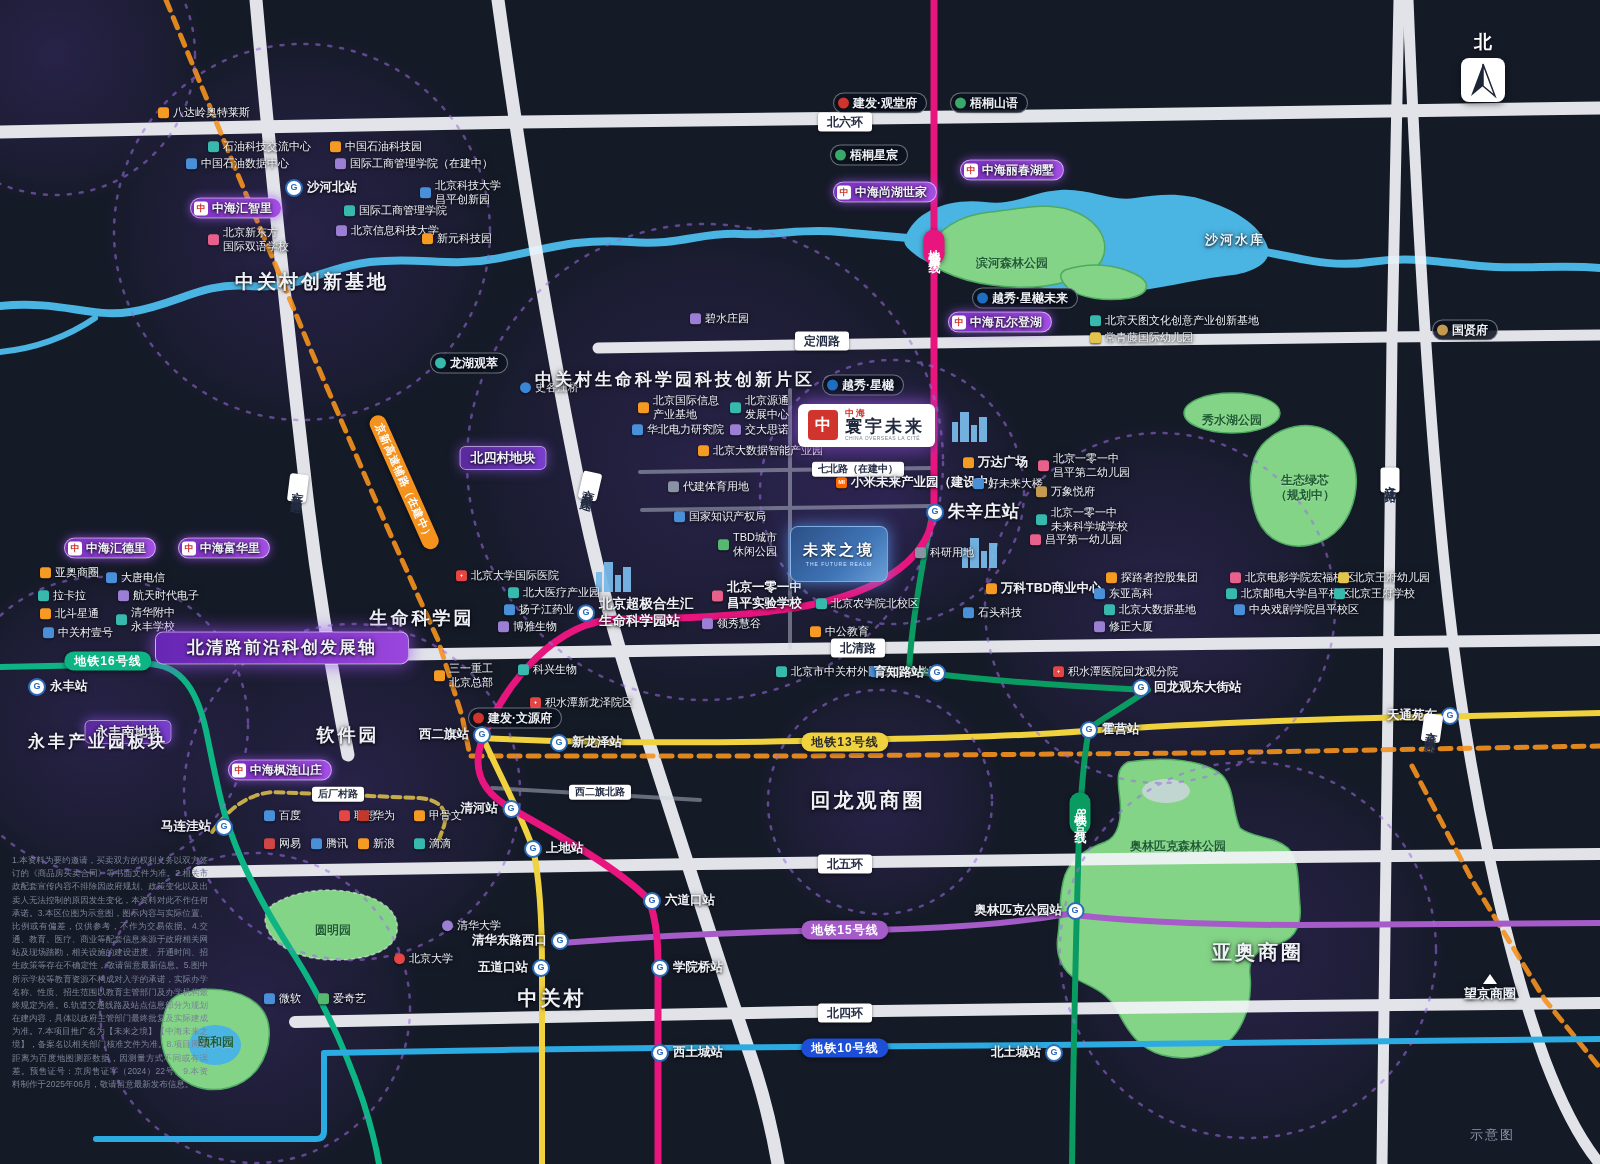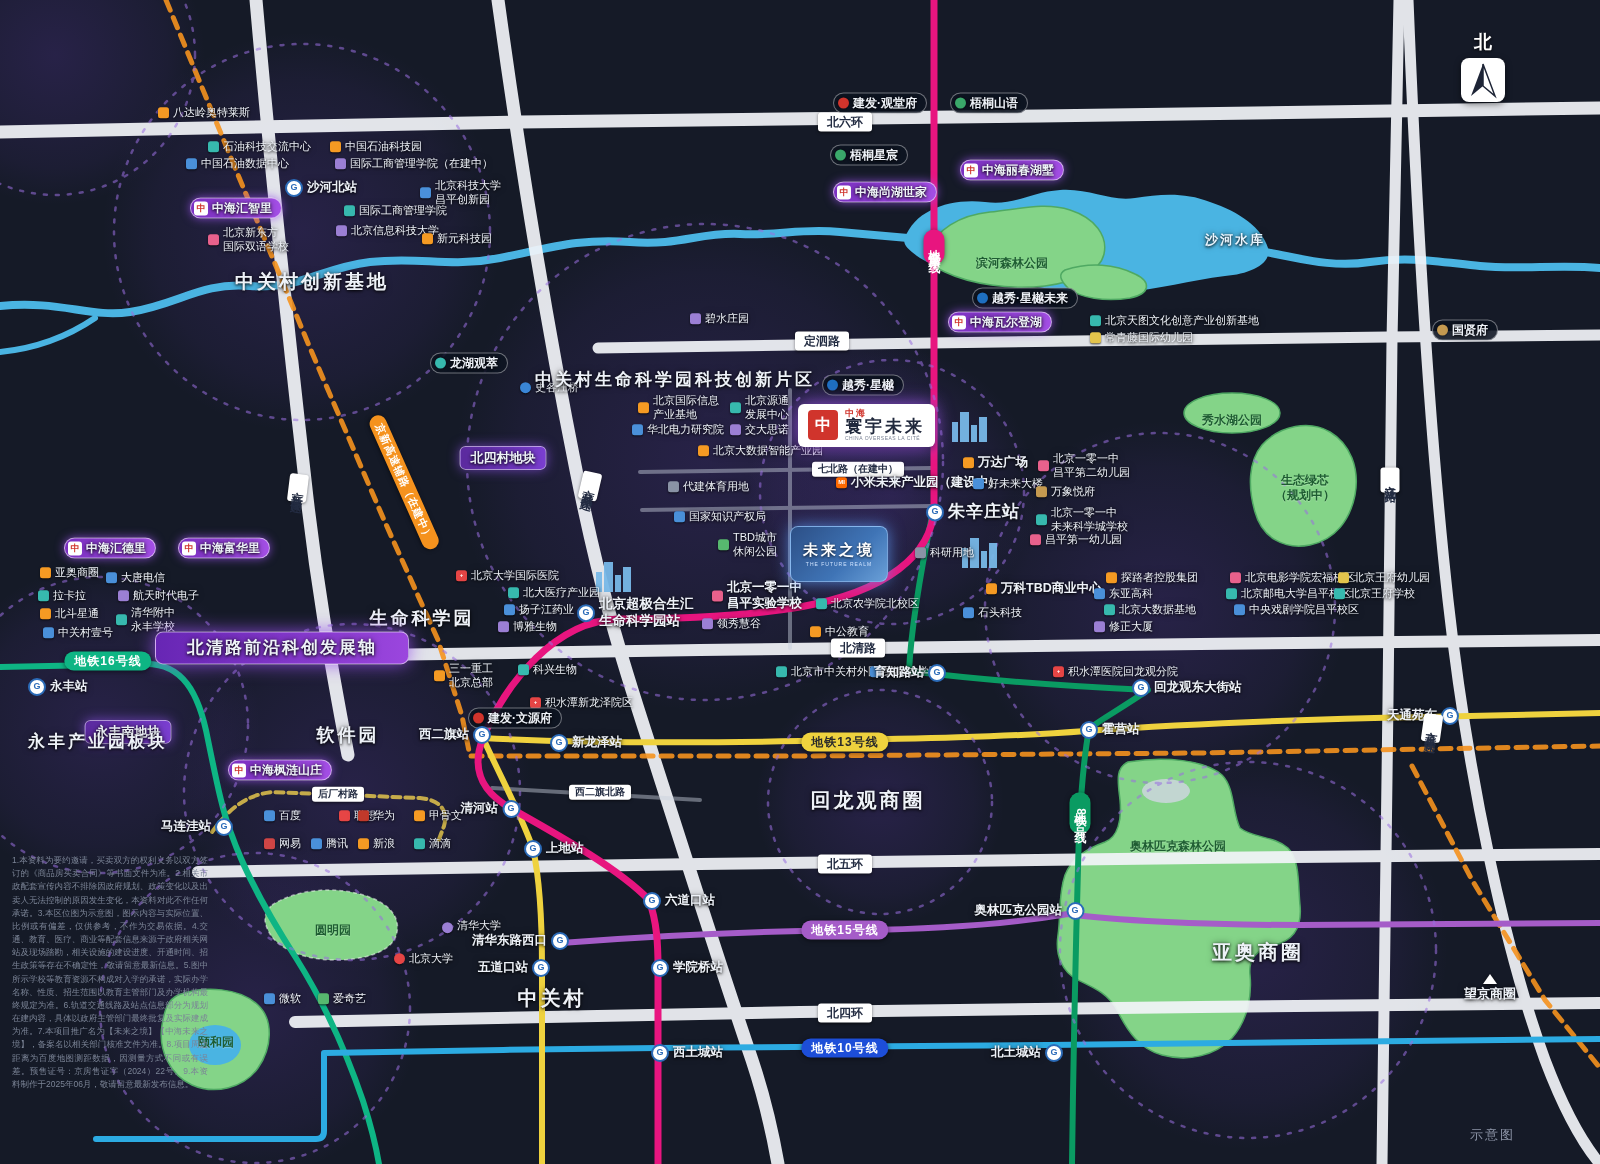--- a/index.html
+++ b/index.html
@@ -671,21 +671,21 @@
       </div>
       <div class="lb road c" style="left: 845px; top: 864px;">
         <span class="txt">北五环</span>
       </div>
       <div class="lb parkl c" style="left: 1178px; top: 846px;">
         <span class="txt">奥林匹克森林公园</span>
       </div>
       <div class="lb parkl c" style="left: 333px; top: 930px;">
         <span class="txt">圆明园</span>
       </div>
-      <div class="lb poi" style="left: 442px; top: 926px; align-items: flex-end;">
+      <div class="lb poi" style="left: 442px; top: 926px;">
         <span class="ic round" style="background: rgb(155, 127, 212);"></span>
         <span class="txt">清华大学</span>
       </div>
       <div class="lb poi" style="left: 394px; top: 959px;">
         <span class="ic round" style="background: rgb(230, 69, 69);"></span>
         <span class="txt">北京大学</span>
       </div>
       <div class="lb sta" style="left: 643px; top: 901px;">
         <span class="sicon">G</span>
         <span class="txt">六道口站</span>

